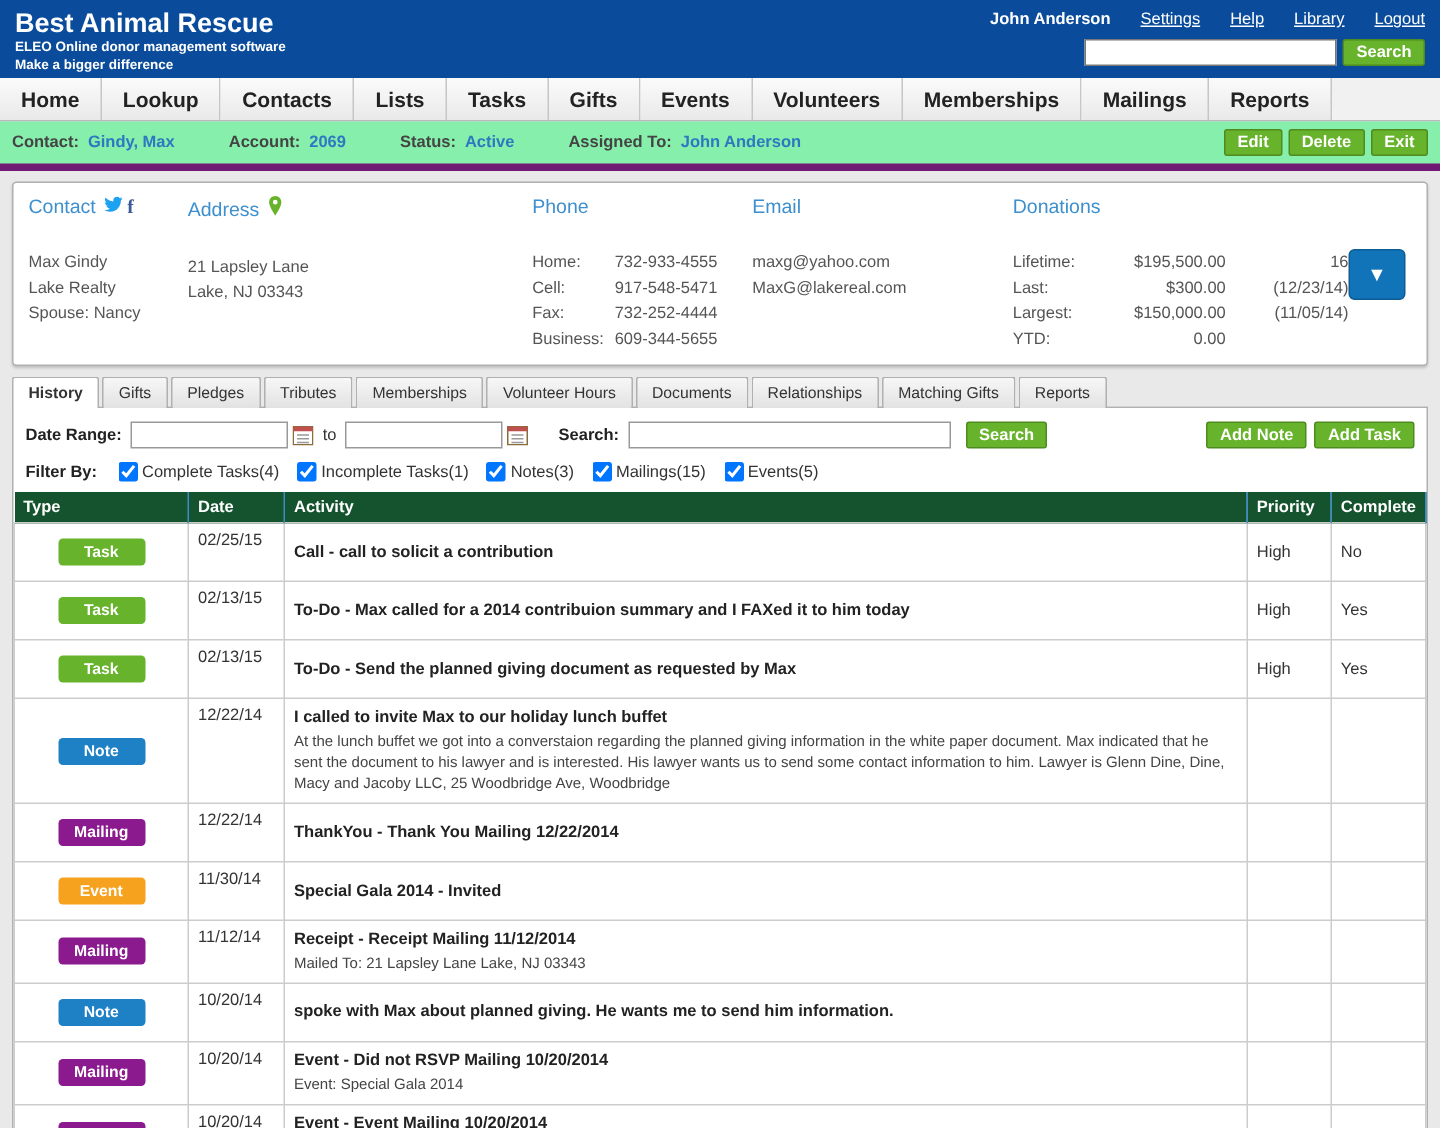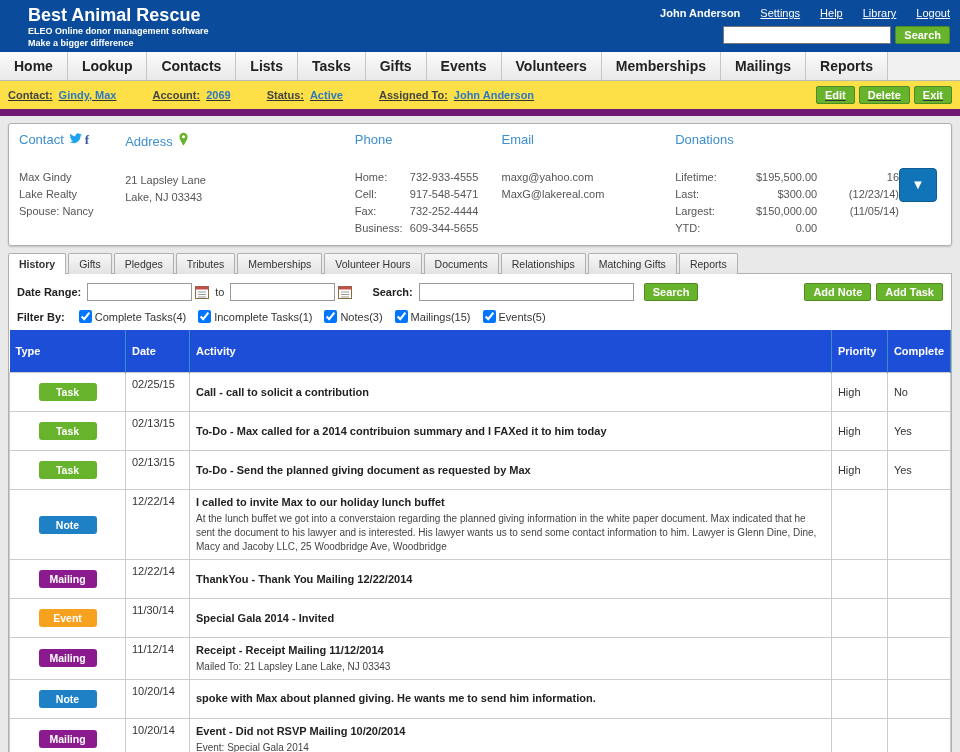--- a/index.html
+++ b/index.html
@@ -1,36 +1,36 @@
 <!DOCTYPE html>
 <html><head>
 <meta charset="utf-8">
 <style>
   *{box-sizing:border-box;margin:0;padding:0;}
   html,body{width:960px;height:752px;overflow:hidden;}
   body{font-family:"Liberation Sans",sans-serif;background:#e9e9e9;font-size:11px;color:#333;}
 
   
-  .topbar{background:#0a4c9b;color:#fff;height:52px;padding:5px 28px;position:relative;}
+  .topbar{background:#0a4c9b;color:#fff;height:52px;padding:5px 10px;position:relative;}
   .brand{font-size:18px;font-weight:bold;}
   .tagline{font-size:9px;font-weight:bold;line-height:1.3;}
   .top-right{position:absolute;top:7px;right:10px;text-align:right;}
   .top-links{display:flex;gap:20px;justify-content:flex-end;font-size:11px;margin-bottom:7px;align-items:center;}
   .top-user{color:#fff;font-weight:bold;cursor:pointer;}
   .top-link{color:#fff;text-decoration:underline;cursor:pointer;}
   .top-search{display:flex;gap:4px;justify-content:flex-end;}
   .top-search input{width:168px;height:18px;border:1px solid #777;padding:0 4px;font-size:11px;background:#fff;}
   .btn-green{background:#67b32b;color:#fff;border:1px solid #4e8c1f;font-weight:bold;font-size:11px;padding:2px 8px;border-radius:2px;cursor:pointer;white-space:nowrap;}
 
   
   .main-nav{display:flex;background:#f1f1f1;border-bottom:1px solid #b9b9b9;}
   .nav-item{padding:6px 14px;font-weight:bold;font-size:14px;border-right:1px solid #c6c6c6;cursor:pointer;color:#222;background:linear-gradient(#fbfbfb,#e9e9e9);}
 
   
-  .contact-bar{background:#fde047;border-bottom:7px solid #701a75;padding:5px 8px;display:flex;align-items:center;gap:6px;text-decoration:underline;}
+  .contact-bar{background:#86efac;border-bottom:5px solid #701a75;padding:5px 8px;display:flex;align-items:center;gap:6px;}
   .cb-label{font-weight:bold;color:#444;}
   .cb-value{font-weight:bold;color:#2d78c0;margin-right:30px;cursor:pointer;}
   .cb-actions{margin-left:auto;display:flex;gap:4px;}
 
   
   .card-wrap{margin:7px 8px;}
   .contact-card{background:#fff;border:1px solid #b0b0b0;border-radius:3px;padding:8px 10px;display:flex;box-shadow:0 1px 2px rgba(0,0,0,.18);}
   .col h3{color:#3d8fce;font-size:13px;font-weight:normal;margin-bottom:22px;display:flex;align-items:center;gap:5px;}
   .col .line{color:#555;line-height:1.55;}
   .col-contact{width:110px;}
@@ -61,21 +61,21 @@
   .frow1{margin-bottom:9px;}
   .flabel{font-weight:bold;color:#222;}
   .date-input{width:105px;height:18px;border:1px solid #999;font-size:11px;padding:0 3px;}
   .search-input{width:215px;height:18px;border:1px solid #999;font-size:11px;padding:0 3px;margin-right:4px;}
   .cal-icon{width:14px;height:14px;display:inline-block;cursor:pointer;margin-left:-3px;}
   .add-btns{margin-left:auto;display:flex;gap:5px;}
   .check{display:flex;align-items:center;gap:3px;margin-right:12px;cursor:pointer;}
 
   
   table.history{width:100%;border-collapse:collapse;}
-  .history th{background:#1d4ed8;color:#fff;text-align:left;font-size:11px;padding:15px 6px;border-right:1px solid #3c8cc7;margin-left:32px;}
+  .history th{background:#14532d;color:#fff;text-align:left;font-size:11px;padding:4px 6px;border-right:1px solid #3c8cc7;margin-left:32px;}
   .history td{border:1px solid #ccc;padding:5px 6px;vertical-align:middle;font-size:11px;}
   .history td.type-cell{width:116px;text-align:center;}
   .history td.date-cell{vertical-align:top;width:64px;color:#333;}
   .history td.pri-cell{width:56px;}
   .history td.comp-cell{width:60px;}
   .badge{display:inline-block;min-width:58px;padding:3px 4px;border-radius:3px;color:#fff;font-weight:bold;font-size:10.5px;text-align:center;}
   .badge-task{background:#67b32b;}
   .badge-note{background:#1e81c6;}
   .badge-mailing{background:#8a1a8d;}
   .badge-event{background:#f7a21e;}

